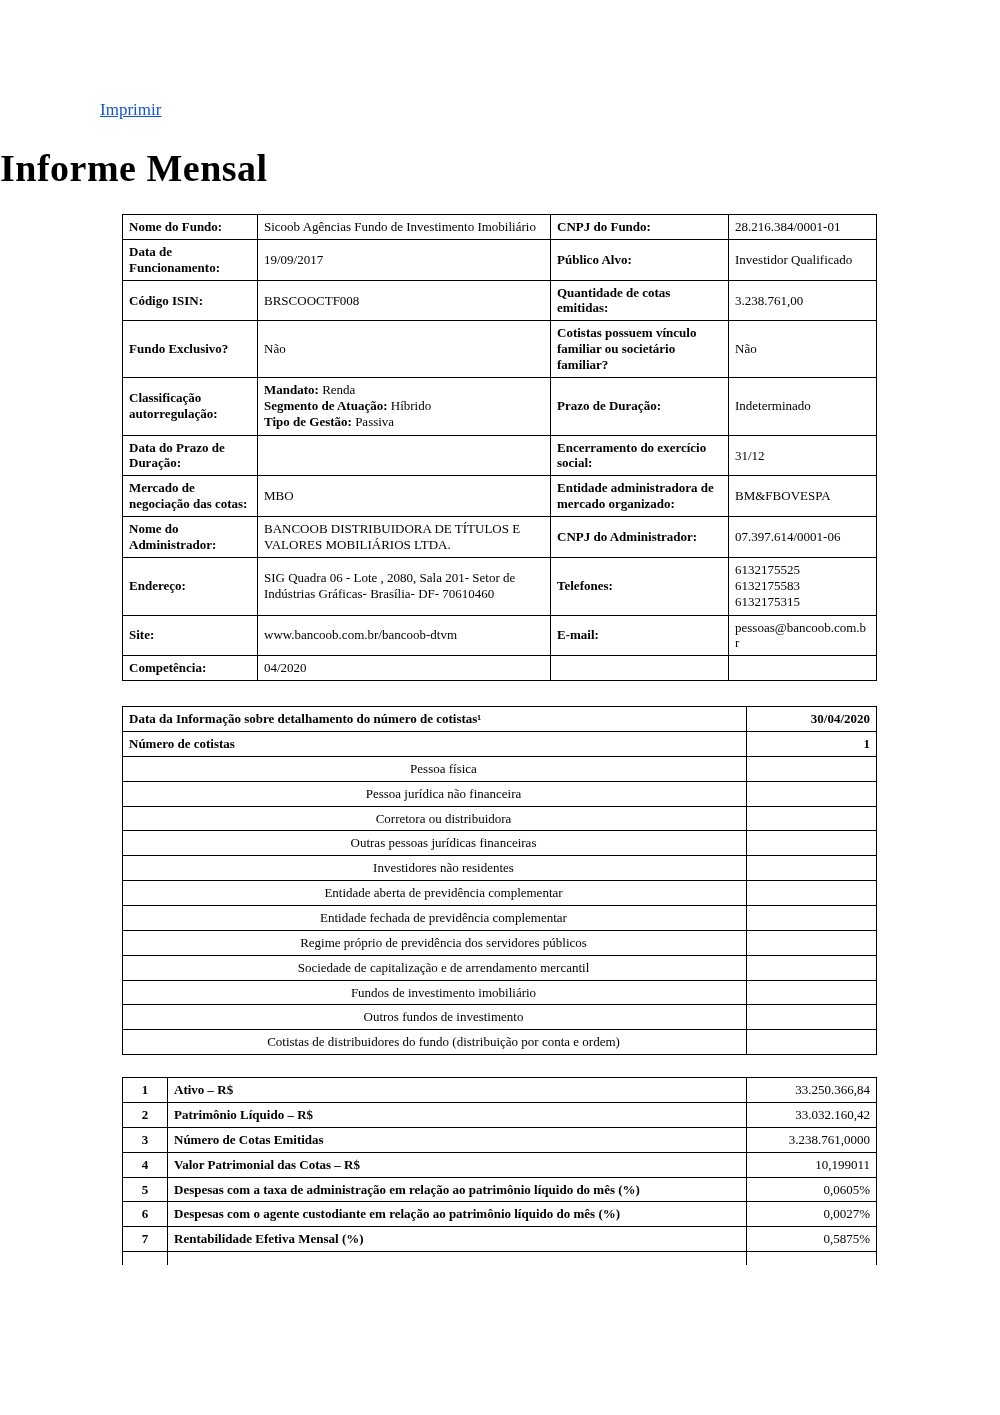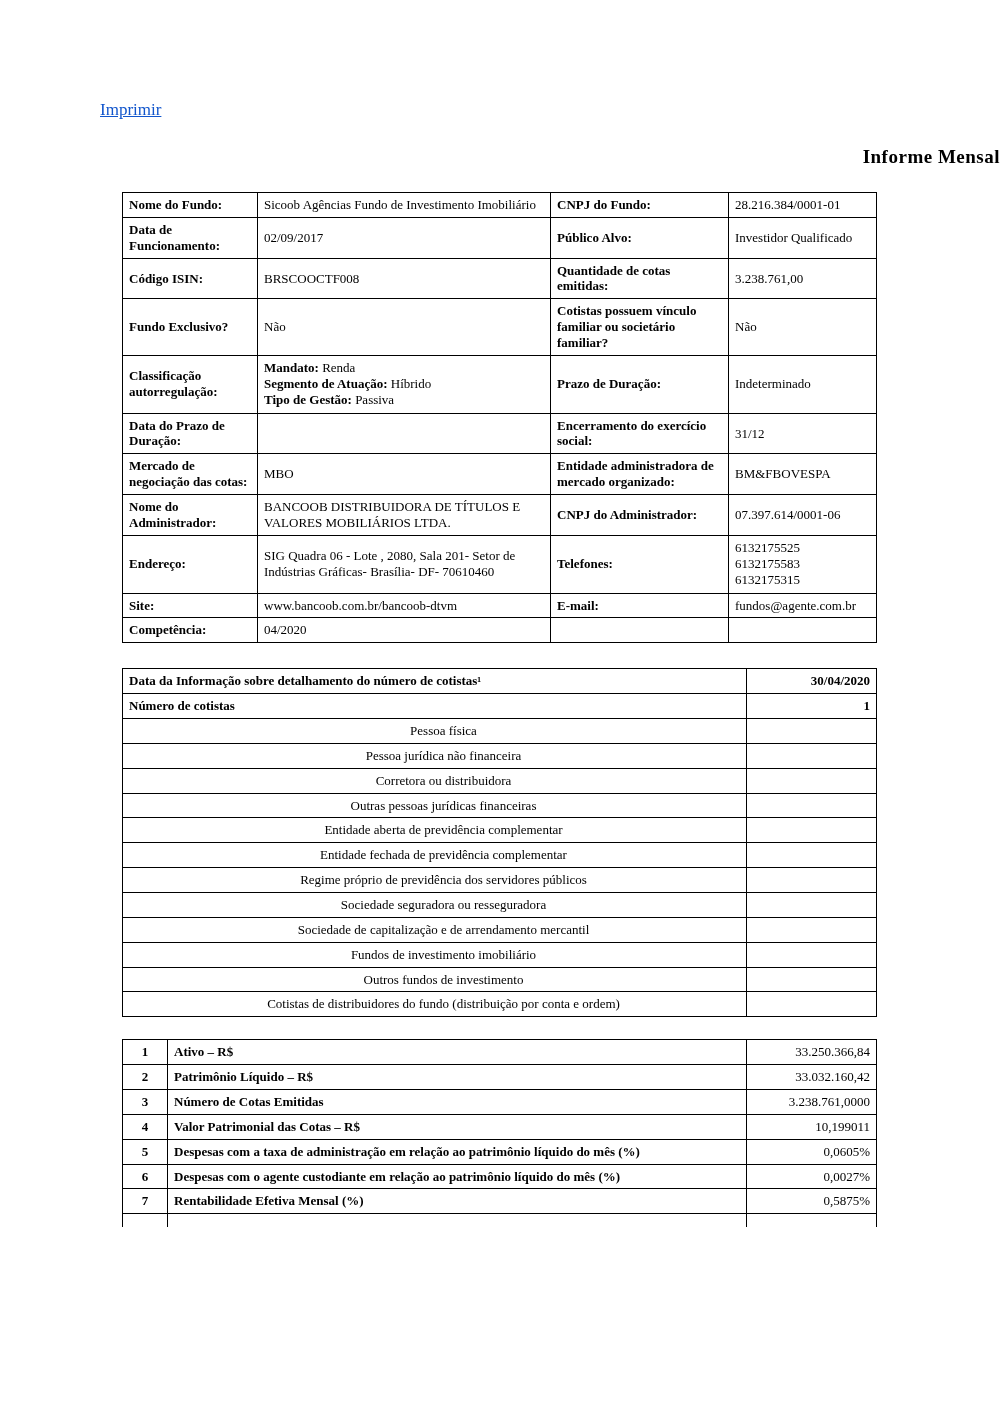--- a/index.html
+++ b/index.html
@@ -19,22 +19,22 @@
     display: inline-block;
     margin-left: 100px;
     color: #1155CC;
     text-decoration: underline;
     font-size: 17px;
     cursor: pointer;
   }
 
   h1.title {
     margin: 26px 0 24px 0;
-    text-align: right;
-    font-size: 19px;
+    text-align: left;
+    font-size: 38px;
     font-weight: bold;
     letter-spacing: 0.5px;
   }
 
   table {
     border-collapse: collapse;
     margin-left: 122px;
     width: 754px;
     table-layout: fixed;
     margin-top: 10px;
@@ -94,21 +94,21 @@
       </colgroup>
     <tbody>
       <tr>
         <td class="lbl">Nome do Fundo:</td>
         <td>Sicoob Agências Fundo de Investimento Imobiliário</td>
         <td class="lbl">CNPJ do Fundo:</td>
         <td>28.216.384/0001-01</td>
       </tr>
       <tr>
         <td class="lbl">Data de Funcionamento:</td>
-        <td>02/09/2017</td>
+        <td>19/09/2017</td>
         <td class="lbl">Público Alvo:</td>
         <td>Investidor Qualificado</td>
       </tr>
       <tr>
         <td class="lbl">Código ISIN:</td>
         <td>BRSCOOCTF008</td>
         <td class="lbl">Quantidade de cotas emitidas:</td>
         <td>3.238.761,00</td>
       </tr>
       <tr>
@@ -152,21 +152,21 @@
         <td>
           <div class="line">6132175525</div>
           <div class="line">6132175583</div>
           <div class="line">6132175315</div>
         </td>
       </tr>
       <tr>
         <td class="lbl">Site:</td>
         <td>www.bancoob.com.br/bancoob-dtvm</td>
         <td class="lbl">E-mail:</td>
-        <td>fundos@agente.com.br</td>
+        <td>pessoas@bancoob.com.br</td>
       </tr>
       <tr>
         <td class="lbl">Competência:</td>
         <td>04/2020</td>
         <td class="lbl"></td>
         <td></td>
       </tr>
     </tbody>
   </table>
 
@@ -195,33 +195,33 @@
         </tr>
       <tr>
           <td class="indent">Corretora ou distribuidora</td>
           <td class="num"></td>
         </tr>
       <tr>
           <td class="indent">Outras pessoas jurídicas financeiras</td>
           <td class="num"></td>
         </tr>
       <tr>
+          <td class="indent">Investidores não residentes</td>
+          <td class="num"></td>
+        </tr>
+      <tr>
           <td class="indent">Entidade aberta de previdência complementar</td>
           <td class="num"></td>
         </tr>
       <tr>
           <td class="indent">Entidade fechada de previdência complementar</td>
           <td class="num"></td>
         </tr>
       <tr>
           <td class="indent">Regime próprio de previdência dos servidores públicos</td>
-          <td class="num"></td>
-        </tr>
-      <tr>
-          <td class="indent">Sociedade seguradora ou resseguradora</td>
           <td class="num"></td>
         </tr>
       <tr>
           <td class="indent">Sociedade de capitalização e de arrendamento mercantil</td>
           <td class="num"></td>
         </tr>
       <tr>
           <td class="indent">Fundos de investimento imobiliário</td>
           <td class="num"></td>
         </tr>

